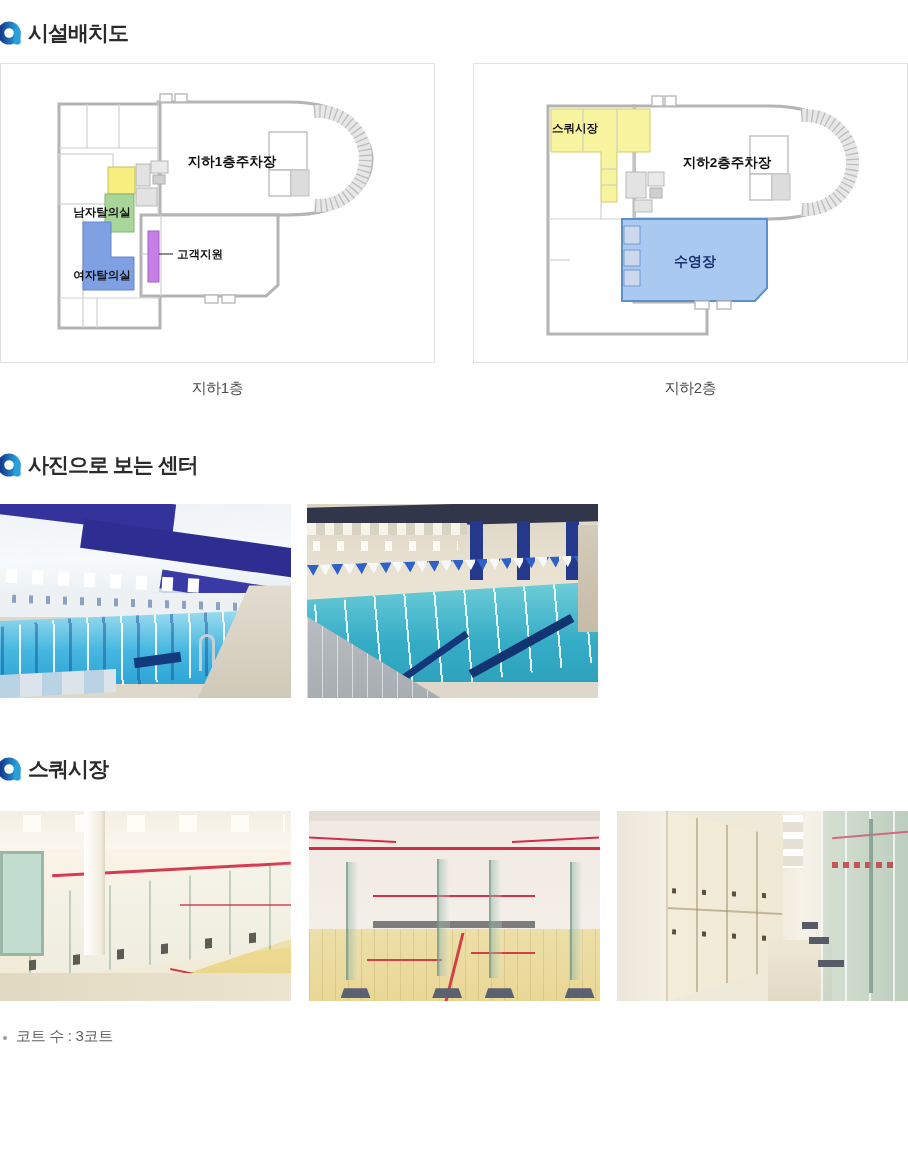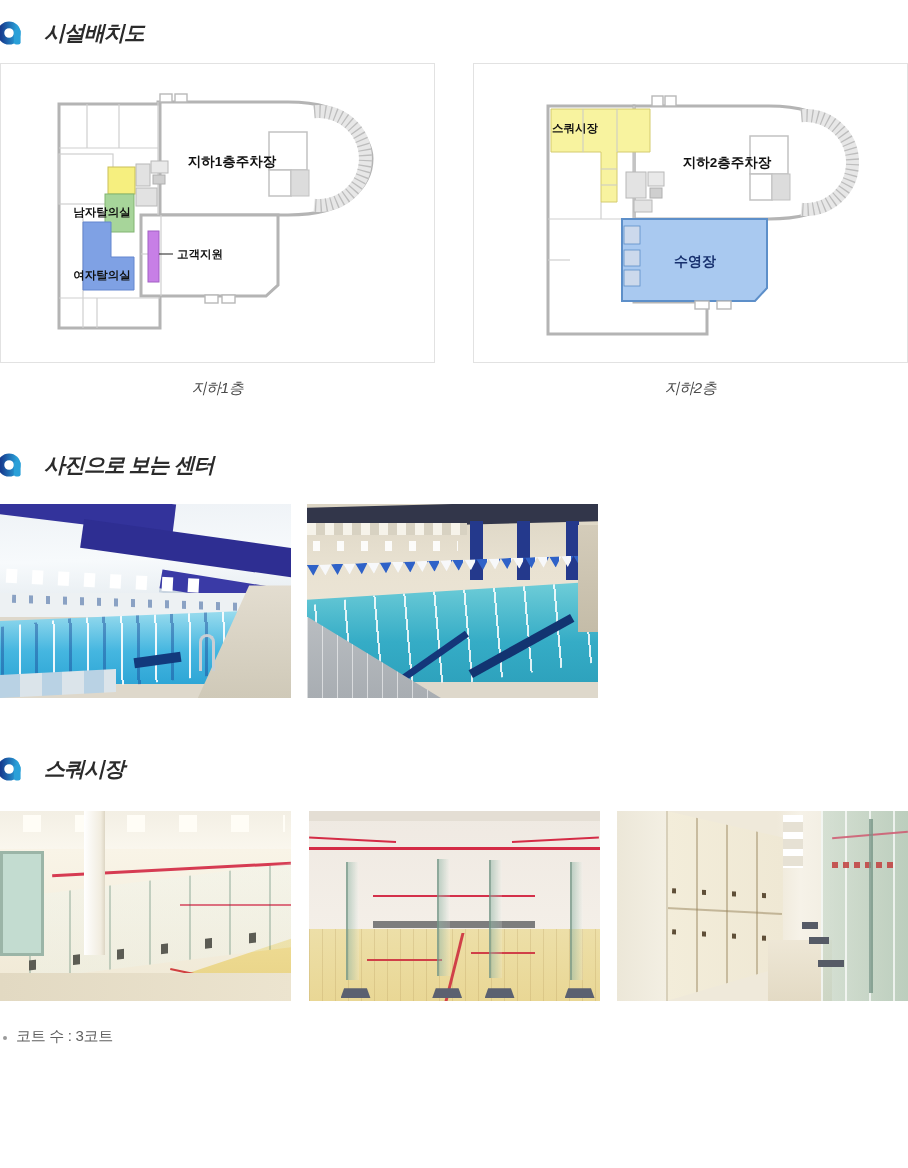--- a/index.html
+++ b/index.html
@@ -1,30 +1,30 @@
 <!DOCTYPE html>
 <html><head>
 <meta charset="utf-8">
 <style>
   html,body{margin:0;padding:0;}
   body{
     width:908px;height:1168px;background:#ffffff;overflow:hidden;
     font-family:"Liberation Sans","DejaVu Sans",sans-serif;
     -webkit-font-smoothing:antialiased;
   }
-  .section-head{display:flex;align-items:center;gap:21px;margin:18px 0 0 0;height:30px;font-style:italic;}
+  .section-head{display:flex;align-items:center;gap:5px;margin:18px 0 0 0;height:30px;}
   .section-head .hicon{width:25px;height:26px;flex:0 0 auto;margin-left:-2px;}
   .section-title{font-size:21px;font-weight:bold;color:#2b2b2b;letter-spacing:-1px;margin:0;}
 
   
   .plans-row{display:flex;justify-content:space-between;margin-top:15px;width:908px;}
   .plan-panel{width:433px;height:298px;border:1px solid #e2e2e2;background:#fff;}
   .plan-svg{width:433px;height:298px;display:block;}
   .plan-captions{display:flex;justify-content:space-between;margin-top:16px;width:908px;}
-  .plan-caption{width:435px;text-align:center;font-size:15px;color:#4a4a4a;letter-spacing:-0.5px;font-style:italic;}
+  .plan-caption{width:435px;text-align:center;font-size:15px;color:#4a4a4a;letter-spacing:-0.5px;}
 
   
   .photos-row{display:flex;margin-top:24px;}
   .photos-row.three{width:908px;justify-content:space-between;}
   .photo{width:291px;height:194px;position:relative;overflow:hidden;background:#ded8cb;}
   .photo.sq{height:190px;}
   .photos-row.two .photo{margin-right:16px;}
   .photo *{position:absolute;}
 
   .note-line{margin-top:26px;font-size:15px;color:#5f5f5f;letter-spacing:-0.3px;display:flex;align-items:center;}

